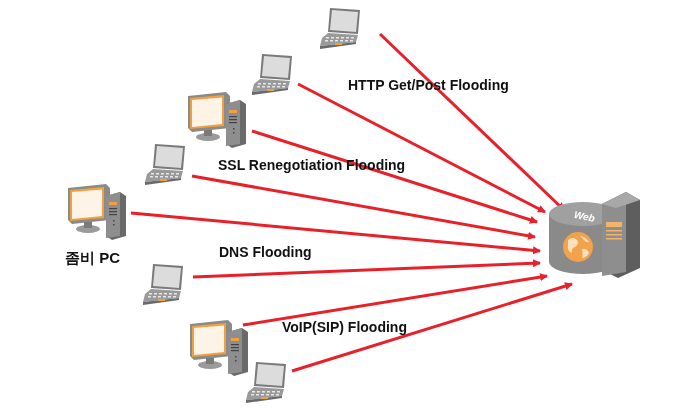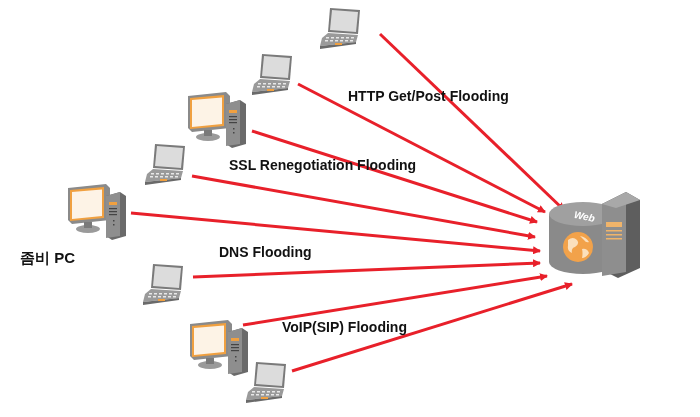--- a/index.html
+++ b/index.html
@@ -2,21 +2,21 @@
 <html><head>
 <meta charset="utf-8">
 <style>
   html, body { margin: 0; padding: 0; background: #ffffff; }
   body { width: 700px; height: 417px; position: relative; overflow: hidden;
          font-family: "Liberation Sans", "DejaVu Sans", sans-serif; }
   #stage { position: absolute; left: 0; top: 0; width: 700px; height: 417px; }
   .lbl { position: absolute; font-weight: bold; color: #111; white-space: nowrap;
          font-family: "Liberation Sans", "DejaVu Sans", sans-serif; }
   .attack { font-size: 14px; }
-  .node-title { font-size: 15px; text-align: left; line-height: 20px; }
+  .node-title { font-size: 15px; text-align: right; line-height: 20px; }
 </style>
 </head>
 <body>
 
 <svg id="stage" width="700" height="417" viewBox="0 0 700 417">
   <defs>
     <marker id="arrowhead" markerWidth="8" markerHeight="8" refX="7" refY="4" orient="auto" markerUnits="userSpaceOnUse">
       <path d="M0,0 L8,4 L0,8 Z" fill="#e8202a"></path>
     </marker>
 
@@ -94,22 +94,22 @@
       <path d="M602 204 L626 196 L626 272 L602 276 Z" fill="#8e8e8e"></path>
       <path d="M602 204 L626 192 L640 200 L616 208 Z" fill="#a8a8a8"></path>
       <rect x="606" y="222" width="16" height="5" fill="#f0b46a"></rect>
       <rect x="606" y="230" width="16" height="1.5" fill="#f0b46a"></rect>
       <rect x="606" y="234" width="16" height="1.5" fill="#f0b46a"></rect>
       <rect x="606" y="238" width="16" height="1.5" fill="#f0b46a"></rect>
     </g>
   </g>
 </svg>
 
-<div class="lbl attack" style="left:348px; top:88px;text-align:right;">HTTP Get/Post Flooding</div>
-<div class="lbl attack" style="left:229px; top:157px;">SSL Renegotiation Flooding</div>
+<div class="lbl attack" style="left:348px; top:77px;text-align:right;">HTTP Get/Post Flooding</div>
+<div class="lbl attack" style="left:218px; top:157px;">SSL Renegotiation Flooding</div>
 <div class="lbl attack" style="left:219px; top:244px;">DNS Flooding</div>
 <div class="lbl attack" style="left:282px; top:319px;">VoIP(SIP) Flooding</div>
 
 <div class="lbl node-title" style="left:20px; top:248px; width:100px;">
   <div>좀비 PC</div>
 </div>
 
 <div class="lbl node-title" style="left:544px; top:294px; width:150px;">
 </div>
 

